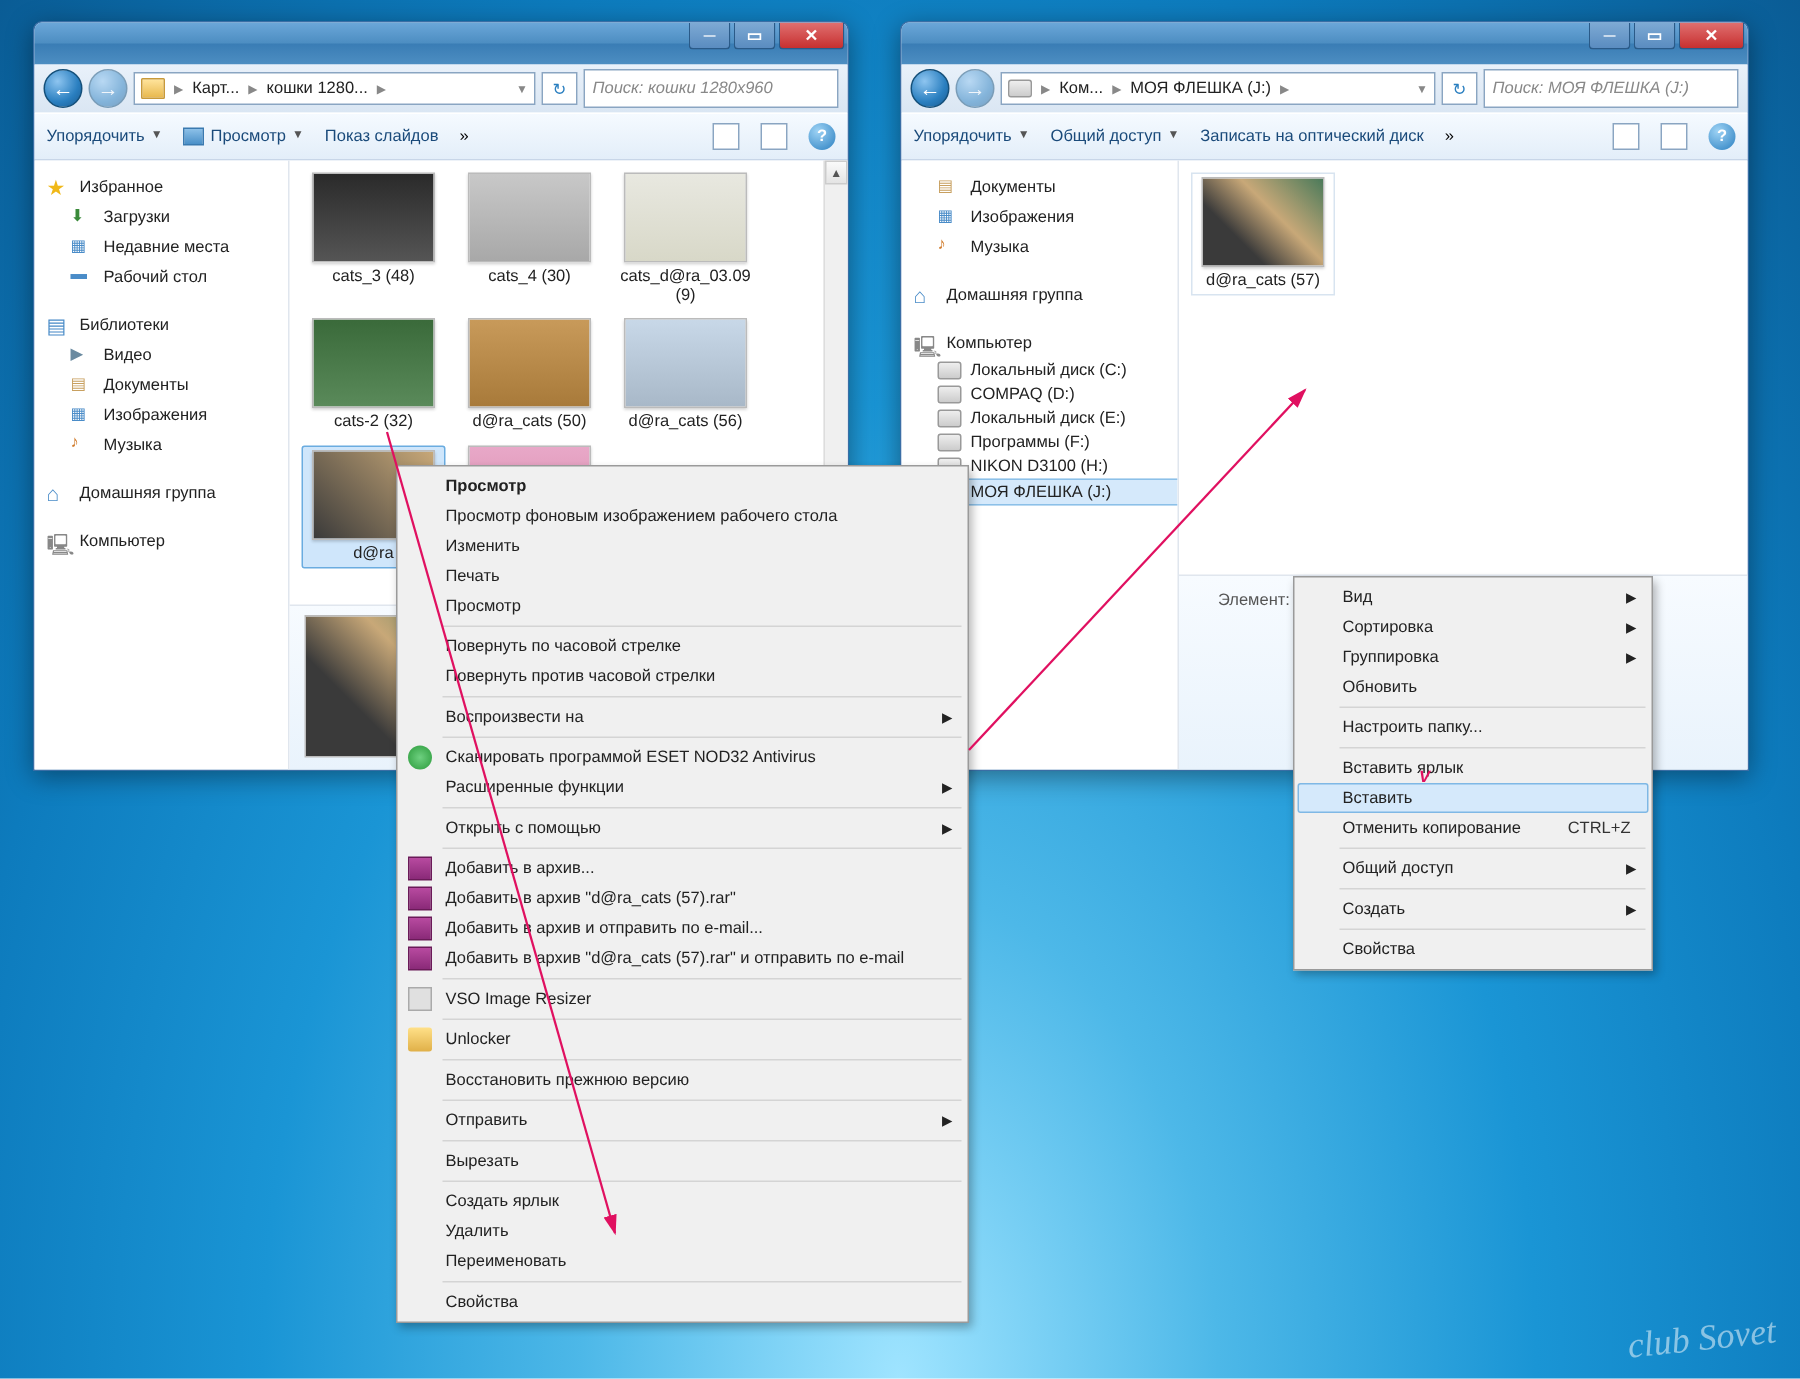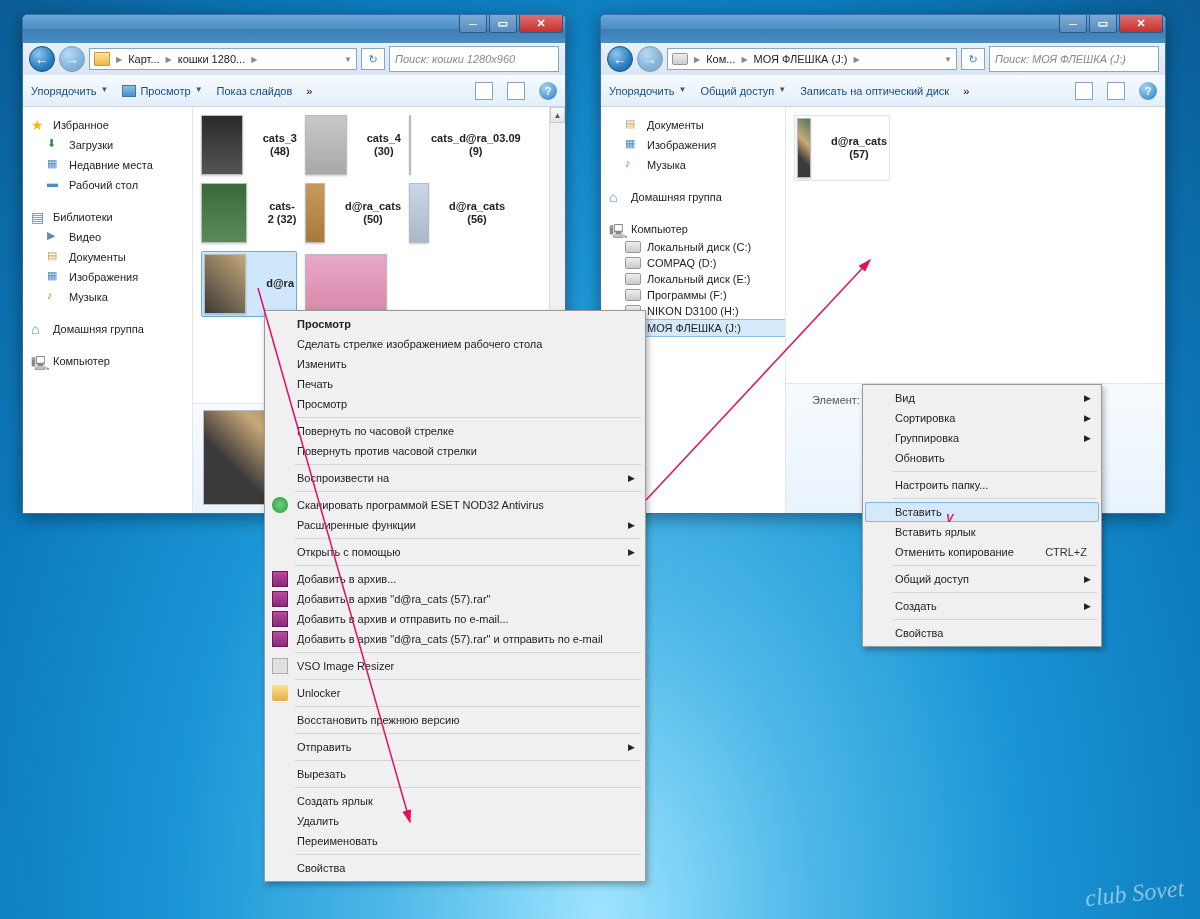--- a/index.html
+++ b/index.html
@@ -32,21 +32,21 @@
 .sb-item{display:flex;align-items:center;gap:6px;padding:2px 8px 2px 24px;color:#222;}
 .sb-item.sel{background:#d5e9fb;border:1px solid #8cc0e8;border-left:none;border-right:none;}
 .sb-icn{width:16px;height:16px;display:inline-block;}
 .star{color:#f0b818;font-size:14px;}
 .lib{color:#4a8cc8;font-size:14px;}
 .hg{color:#4a8cc8;font-size:14px;}
 .comp{color:#888;font-size:14px;}
 .drive{width:16px;height:12px;background:linear-gradient(#eee,#ccc);border:1px solid #999;border-radius:2px;}
 .content{flex:1;padding:8px;overflow:hidden;position:relative;}
 .thumbs{display:flex;flex-wrap:wrap;gap:8px;}
-.thumb{width:96px;display:flex;align-items:center;gap:20px;font-weight:bold;}
+.thumb{width:96px;display:flex;flex-direction:column;align-items:center;gap:3px;}
 .thumb.sel{background:#cfe6fb;border:1px solid #6aace0;border-radius:2px;padding:2px;}
 .thumb-img{width:82px;height:60px;background:#555;border:1px solid #bbb;box-shadow:0 1px 2px rgba(0,0,0,.2);}
 .thumb-label{text-align:center;color:#222;line-height:1.2;}
 .details-pane{position:absolute;bottom:0;left:0;right:0;height:110px;border-top:1px solid #e0e6ee;background:linear-gradient(#f7fbff,#e9f3fc);display:flex;padding:6px 10px;gap:12px;}
 .details-img{width:130px;height:95px;background:#555;border:1px solid #bbb;}
 .details-text{padding-top:4px;}
 .details-text .fname{color:#222;}
 .details-text .meta{color:#666;}
 .ctx-menu{position:absolute;background:#f0f0f0;border:1px solid #9a9a9a;box-shadow:2px 3px 6px rgba(0,0,0,.3);padding:3px 2px;}
 .ctx-item{padding:4px 30px 4px 30px;display:flex;align-items:center;color:#222;white-space:nowrap;position:relative;}
@@ -323,21 +323,21 @@
       <div class="status-bar">
         <div class="status-text" style="align-self:flex-start;position:absolute;left:26px;top:4px;">Элемент: 1</div>
         <div class="drive-img"></div>
       </div>
     </div>
   </div>
 </div>
 
 <div class="ctx-menu" id="ctx1" style="left:264px;top:310px;width:382px;">
     <div class="ctx-item bold">Просмотр</div>
-    <div class="ctx-item">Сделать стрелке изображением рабочего стола</div>
+    <div class="ctx-item">Просмотр фоновым изображением рабочего стола</div>
     <div class="ctx-item">Изменить</div>
     <div class="ctx-item">Печать</div>
     <div class="ctx-item">Просмотр</div>
     <div class="ctx-sep"></div>
     <div class="ctx-item">Повернуть по часовой стрелке</div>
     <div class="ctx-item">Повернуть против часовой стрелки</div>
     <div class="ctx-sep"></div>
     <div class="ctx-item">Воспроизвести на<span class="arrow">▶</span></div>
     <div class="ctx-sep"></div>
     <div class="ctx-item">Сканировать программой ESET NOD32 Antivirus<span class="ctx-icon eset"></span></div>
@@ -368,22 +368,22 @@
   </div>
 
 <div class="ctx-menu" id="ctx2" style="left:862px;top:384px;width:240px;">
     <div class="ctx-item">Вид<span class="arrow">▶</span></div>
     <div class="ctx-item">Сортировка<span class="arrow">▶</span></div>
     <div class="ctx-item">Группировка<span class="arrow">▶</span></div>
     <div class="ctx-item">Обновить</div>
     <div class="ctx-sep"></div>
     <div class="ctx-item">Настроить папку...</div>
     <div class="ctx-sep"></div>
+    <div class="ctx-item">Вставить ярлык</div>
     <div class="ctx-item hov">Вставить</div>
-    <div class="ctx-item">Вставить ярлык</div>
     <div class="ctx-item">Отменить копирование<span class="shortcut">CTRL+Z</span></div>
     <div class="ctx-sep"></div>
     <div class="ctx-item">Общий доступ<span class="arrow">▶</span></div>
     <div class="ctx-sep"></div>
     <div class="ctx-item">Создать<span class="arrow">▶</span></div>
     <div class="ctx-sep"></div>
     <div class="ctx-item">Свойства</div>
   </div>
 
 <span class="v-mark" style="left:946px;top:512px;">V</span>

